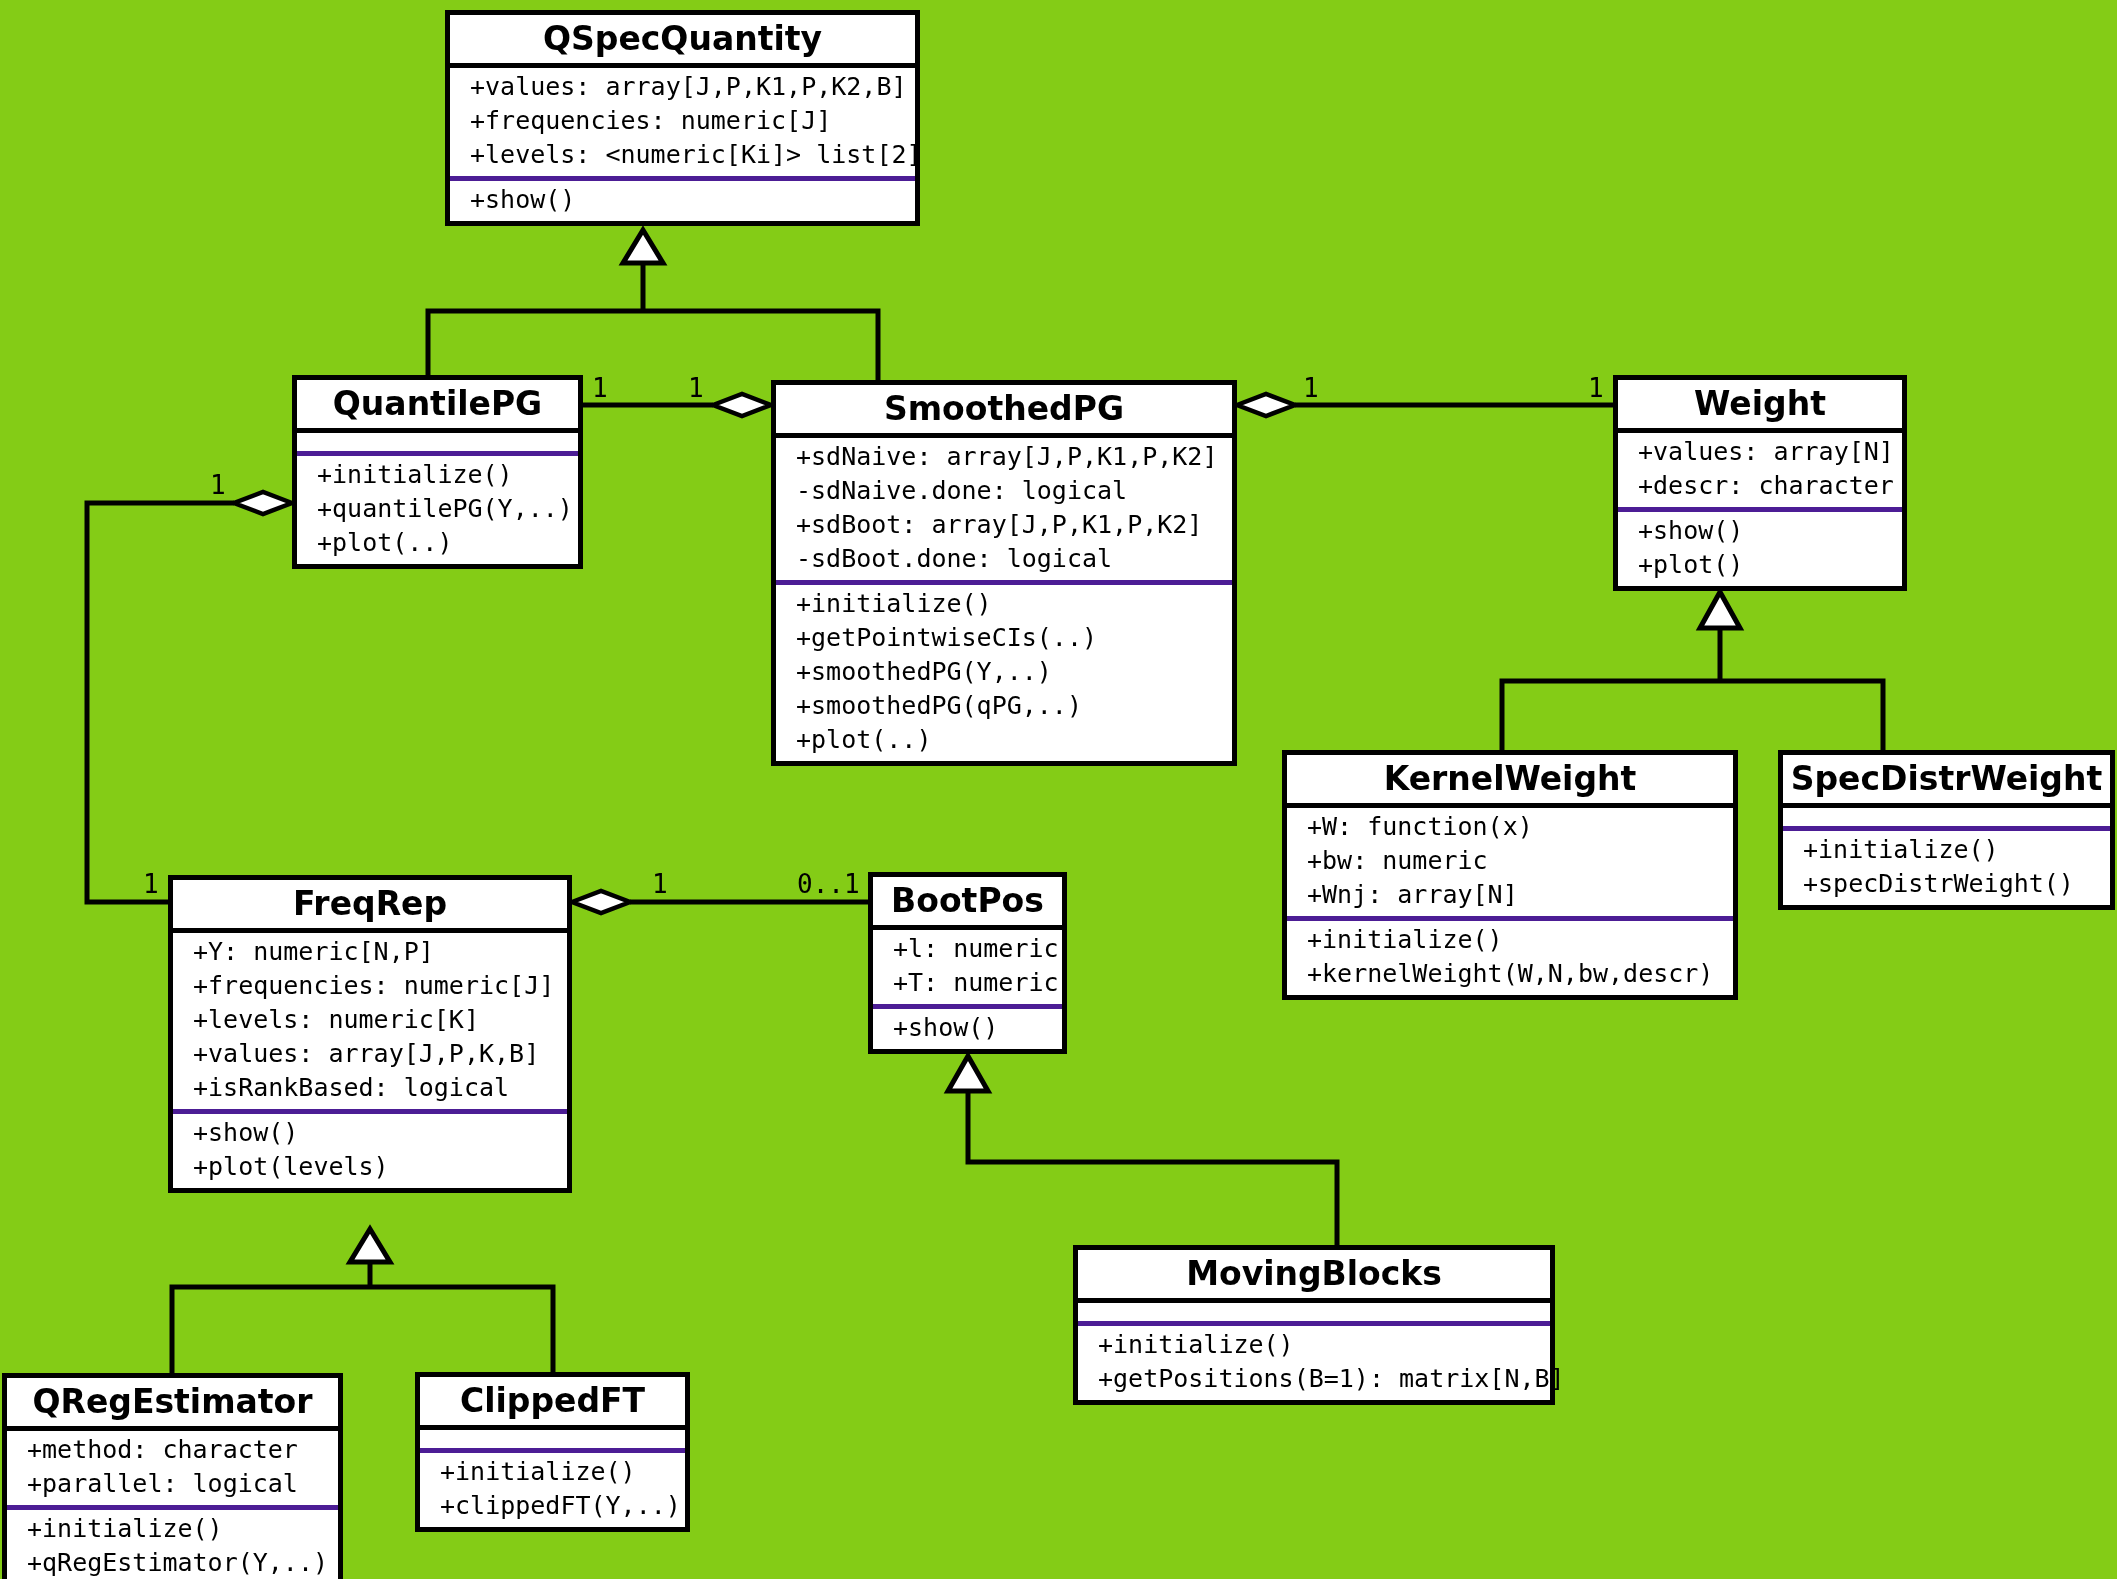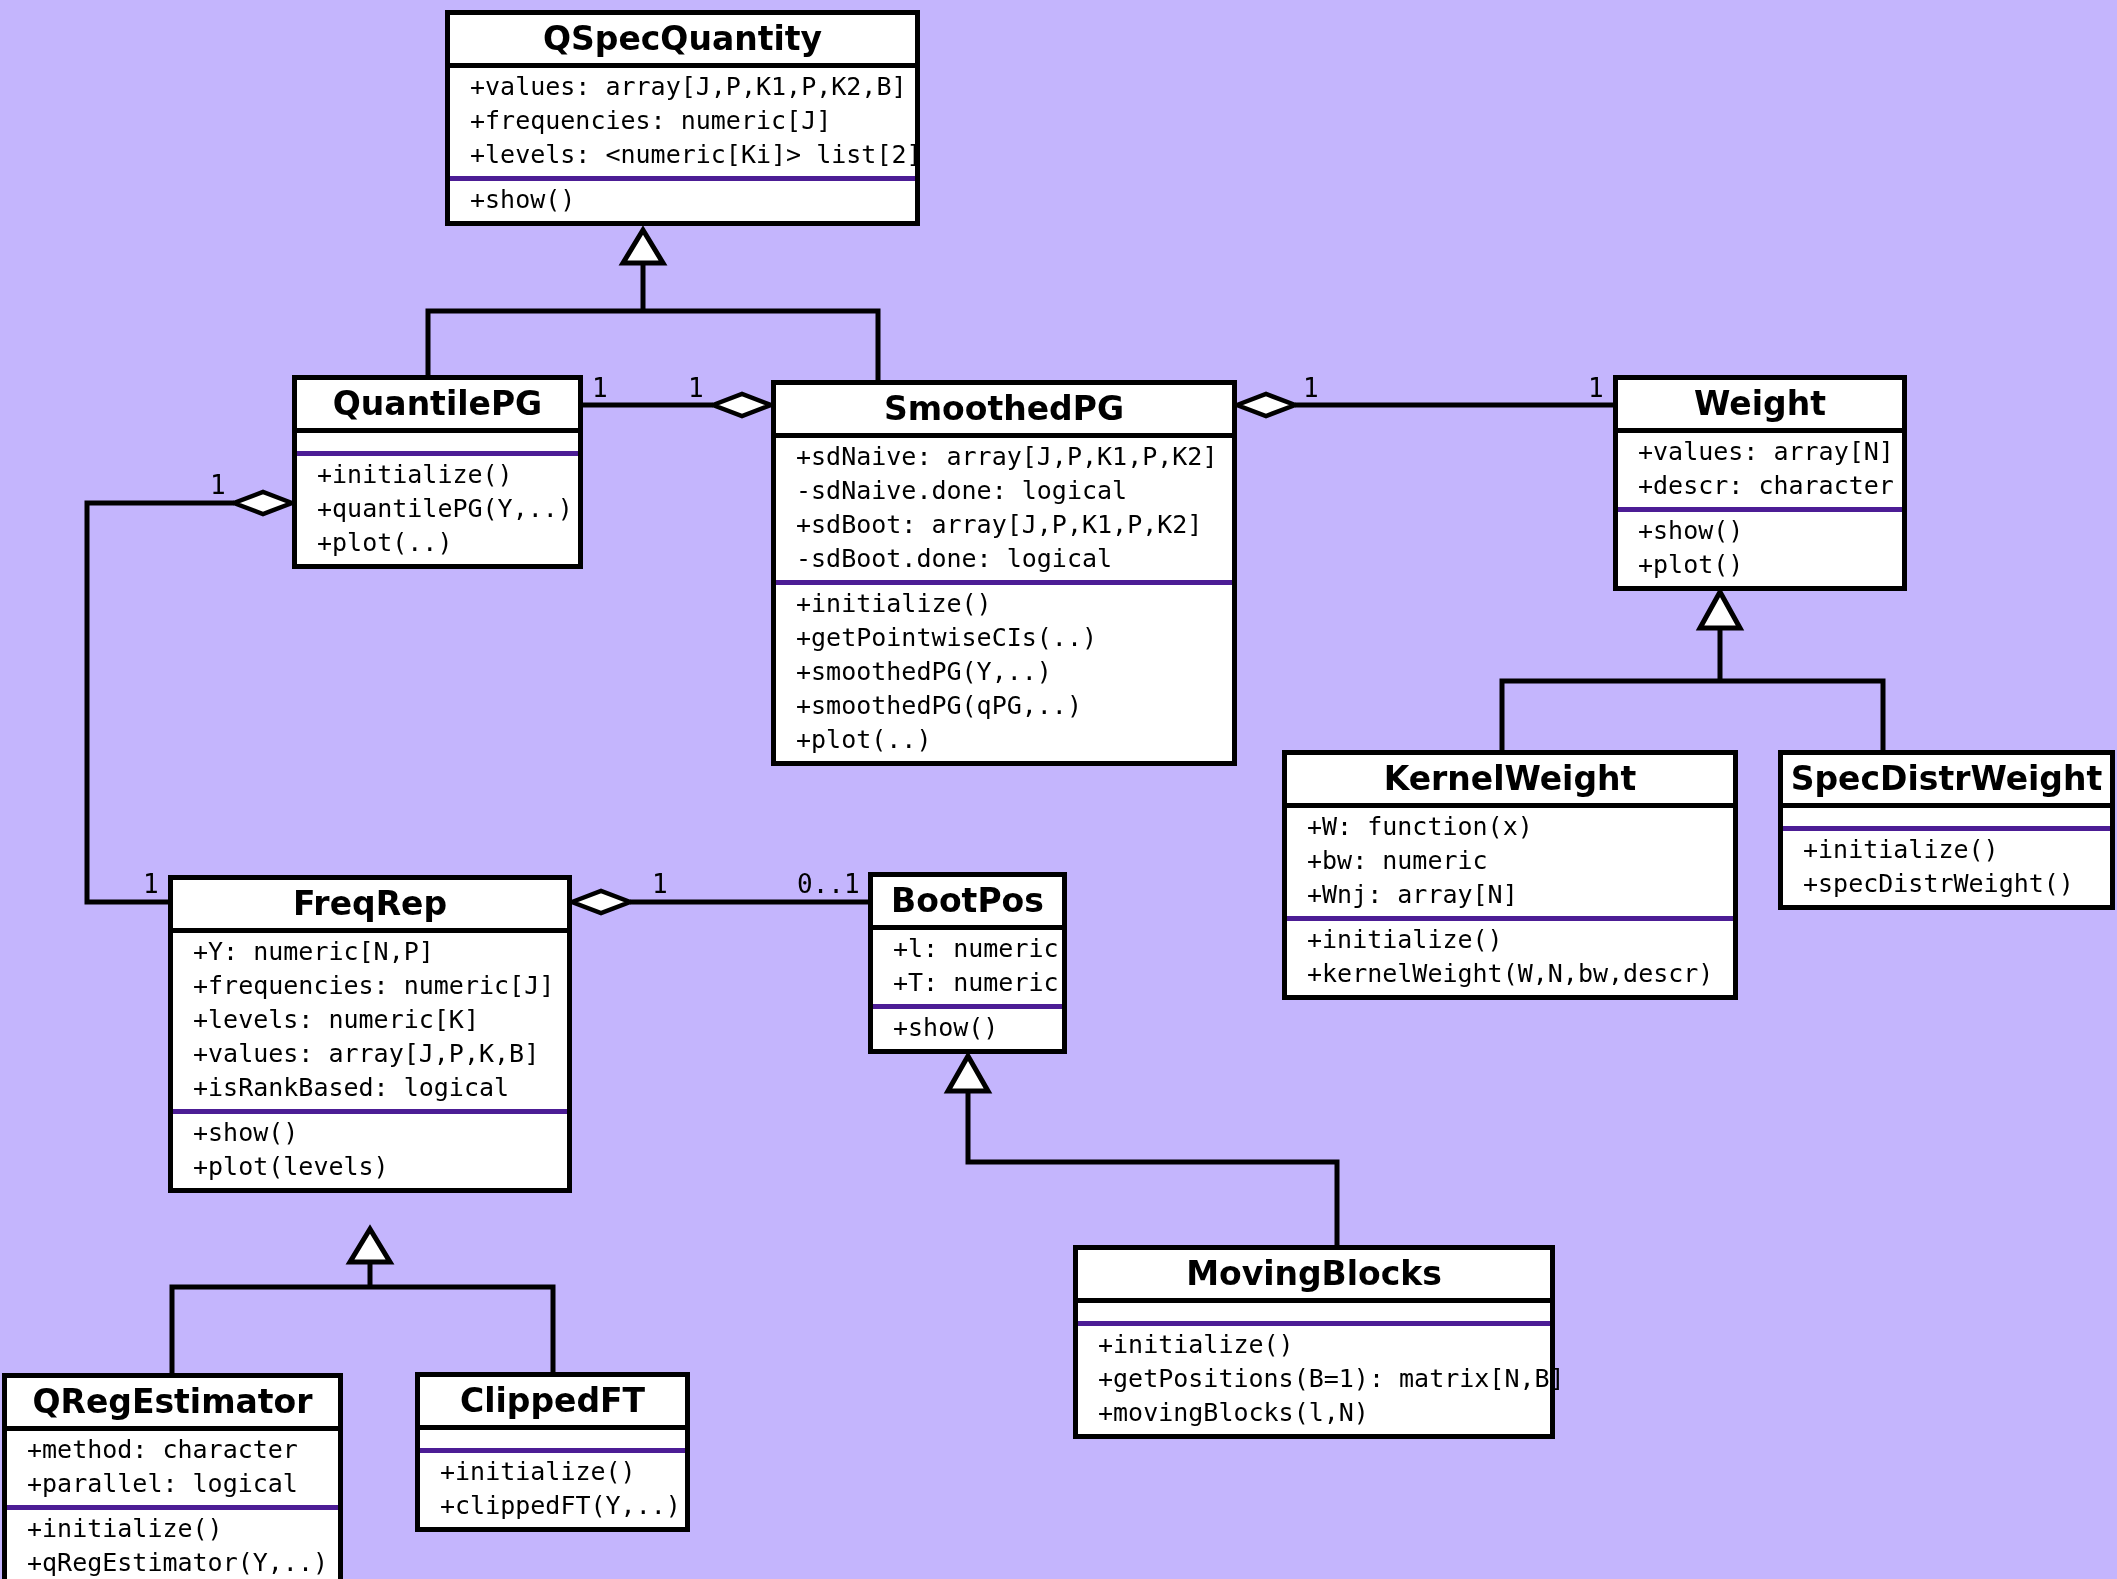--- a/index.html
+++ b/index.html
@@ -1,16 +1,16 @@
 <!DOCTYPE html>
 <html><head>
 <meta charset="utf-8">
 <style>
   html,body{margin:0;padding:0;background:#ffffff;}
-  #diagram{position:relative;width:2117px;height:1579px;background:#c4b5fd;
+  #diagram{position:relative;width:2117px;height:1579px;background:#84cc16;
            font-family:"DejaVu Sans",sans-serif;color:#000;}
   #connectors{position:absolute;left:0;top:0;width:2117px;height:1579px;z-index:1;}
   .uml-class{position:absolute;z-index:2;border:5px solid #000;background:#fff;box-sizing:border-box;}
   .uml-title{font-family:"DejaVu Sans",sans-serif;font-weight:bold;font-size:33px;
              line-height:38px;padding:5px 2px;text-align:center;white-space:nowrap;
              border-bottom:5px solid #000;}
   .uml-section{padding:2px 0 4px;}
   .uml-attrs{min-height:12px;}
   .uml-methods{border-top:5px solid #4c1d95;}
   .uml-member{font-family:"DejaVu Sans Mono",monospace;font-size:25px;line-height:34px;
@@ -180,21 +180,20 @@
 
   <div class="uml-class" style="left:1073px;top:1245px;width:482px">
     <div class="uml-title">MovingBlocks</div>
     <div class="uml-section uml-attrs">
       
     </div>
     <div class="uml-section uml-methods">
 
     <div class="uml-member">+initialize()</div>
         <div class="uml-member">+getPositions(B=1): matrix[N,B]</div>
-        <div class="uml-member">+movingBlocks(l,N)</div>
       </div>
   </div>
 
   <div class="uml-class" style="left:2px;top:1373px;width:341px">
     <div class="uml-title">QRegEstimator</div>
     <div class="uml-section uml-attrs">
 
     <div class="uml-member">+method: character</div>
         <div class="uml-member">+parallel: logical</div>
       </div>

